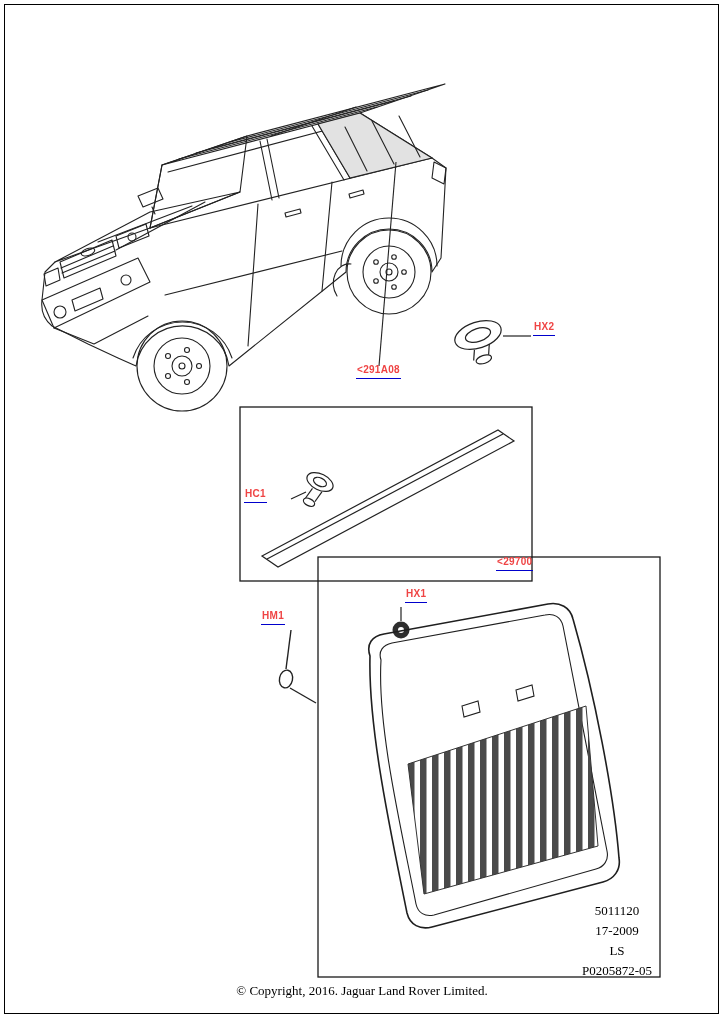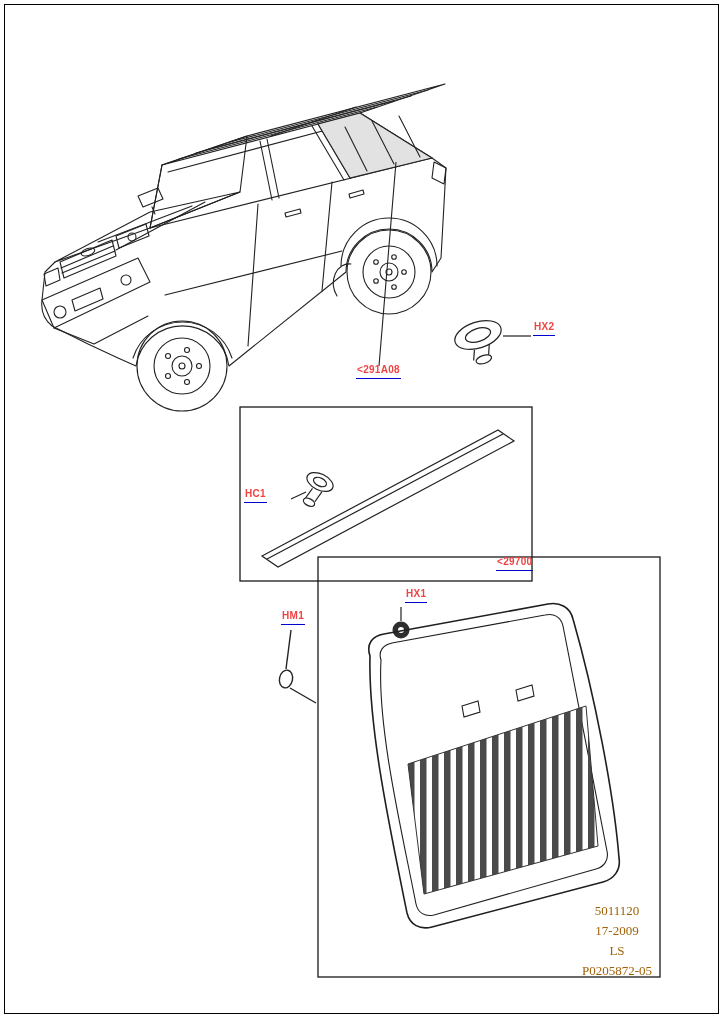--- a/index.html
+++ b/index.html
@@ -3,21 +3,21 @@
 <meta charset="utf-8">
 <style>
   html,body{margin:0;padding:0;background:#fff;}
   .page{position:relative;width:724px;height:1024px;background:#ffffff;overflow:hidden;
         font-family:"Liberation Sans",sans-serif;}
   .frame{position:absolute;left:4px;top:4px;right:5px;bottom:10px;border:1.5px solid #000;}
   svg.art{position:absolute;left:0;top:0;}
   .callout{position:absolute;color:#ef4444;font-weight:bold;font-size:10px;line-height:1.15;
            padding:0 1px 2px;border-bottom:1.6px solid #0000CC;letter-spacing:.3px;white-space:nowrap;}
   .plate{position:absolute;left:552px;top:901px;width:130px;text-align:center;
-         font-family:"Liberation Serif",serif;font-size:13px;color:#a16207;line-height:20px;}
+         font-family:"Liberation Serif",serif;font-size:13px;color:#000000;line-height:20px;}
   .copyright{position:absolute;left:0;top:983px;width:100%;text-align:center;
              font-family:"Liberation Serif",serif;font-size:13px;color:#000;}
 </style>
 </head>
 <body>
 
 <div class="page">
   <div class="frame"></div>
 
   <svg class="art" width="724" height="1024" viewBox="0 0 724 1024">
@@ -165,23 +165,24 @@
       <path d="M408,764 L586,706 L598,846 L424,894 Z" fill="url(#stripes)" stroke="#333" stroke-width="1"></path>
       <path d="M462,706 L478,701 L480,712 L464,717 Z" fill="#ffffff" stroke-width="1.1"></path>
       <path d="M516,690 L532,685 L534,696 L518,701 Z" fill="#ffffff" stroke-width="1.1"></path>
     </g>
   </svg>
 
   <div class="callout" style="left:533px;top:321px;">HX2</div>
   <div class="callout" style="left:356px;top:364px;">&lt;291A08</div>
   <div class="callout" style="left:244px;top:488px;">HC1</div>
   <div class="callout" style="left:496px;top:536px;margin-top:20px;">&lt;29700</div>
-  <div class="callout" style="left:281px;top:610px;">HM1</div>
+  <div class="callout" style="left:261px;top:610px;">HM1</div>
   <div class="callout" style="left:385px;top:588px;margin-left:20px;">HX1</div>
 
   <div class="plate">
     <div>5011120</div>
     <div>17-2009</div>
     <div>LS</div>
     <div>P0205872-05</div>
   </div>
 
+  <div class="copyright">© Copyright, 2016. Jaguar Land Rover Limited.</div>
 </div>
 
 </body></html>

